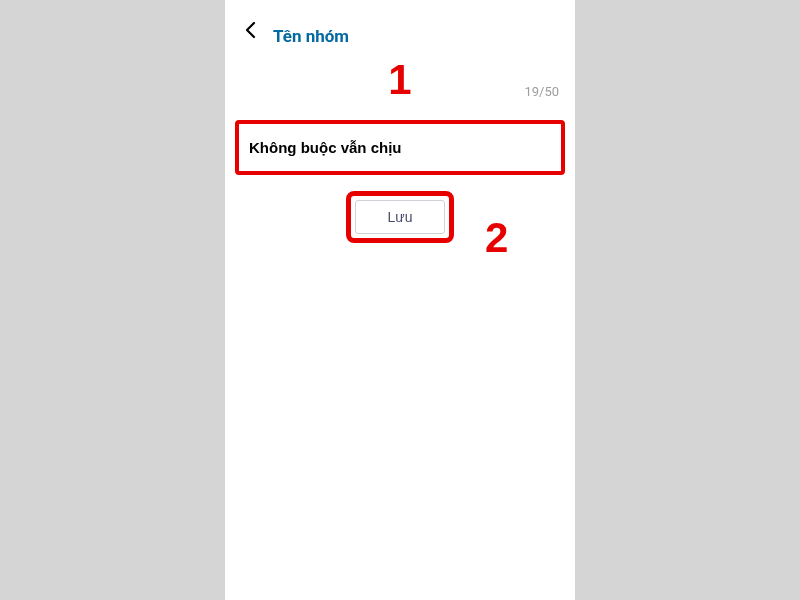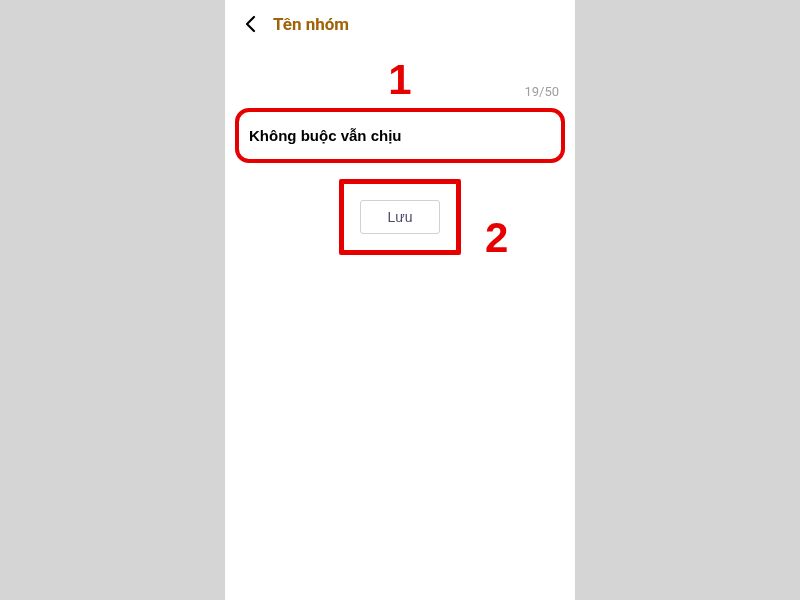--- a/index.html
+++ b/index.html
@@ -37,51 +37,52 @@
       justify-content: center;
       cursor: pointer;
     }
     .back-icon svg {
       width: 12px;
       height: 18px;
     }
     .header-title {
       font-size: 17px;
       font-weight: 700;
-      color: #a16207;
+      color: #0369a1;
+      margin-top: 12px;
     }
     .counter {
       position: absolute;
       right: 16px;
       top: 84px;
       font-size: 13px;
       color: #9e9e9e;
     }
     .input-wrapper {
       margin: 60px 10px 16px 10px;
       padding: 14px 10px;
       border: 4px solid #e60000;
-      border-radius: 14px;
+      border-radius: 4px;
       position: relative;
     }
     .input-field {
       font-size: 15px;
       font-weight: 700;
       color: #000;
       width: 100%;
       border: none;
       outline: none;
       background: transparent;
     }
     .save-wrapper {
       margin: 12px auto 0 auto;
-      width: 122px;
-      padding: 16px;
+      width: 108px;
+      padding: 4px;
       border: 5px solid #e60000;
-      border-radius: 2px;
+      border-radius: 8px;
       display: flex;
       justify-content: center;
     }
     .save-button {
       width: 100%;
       padding: 8px 0;
       border: 1px solid #d0d0d8;
       border-radius: 3px;
       background: #fff;
       color: #4a4a6a;

